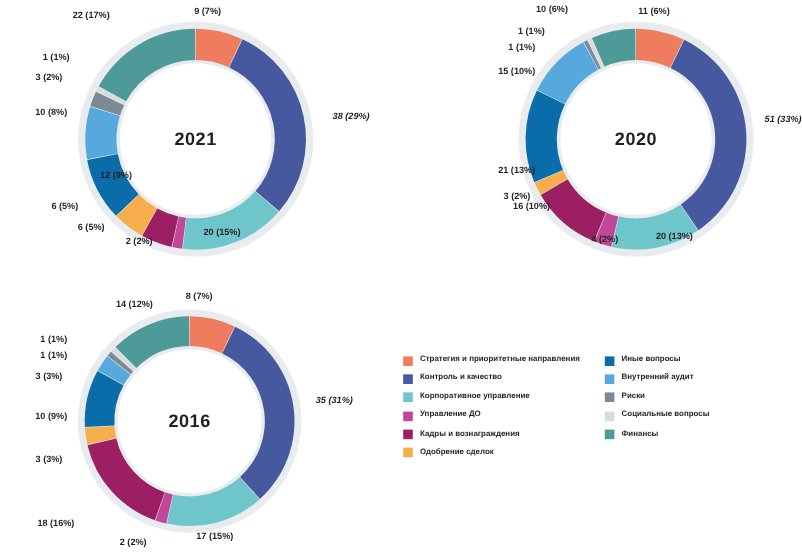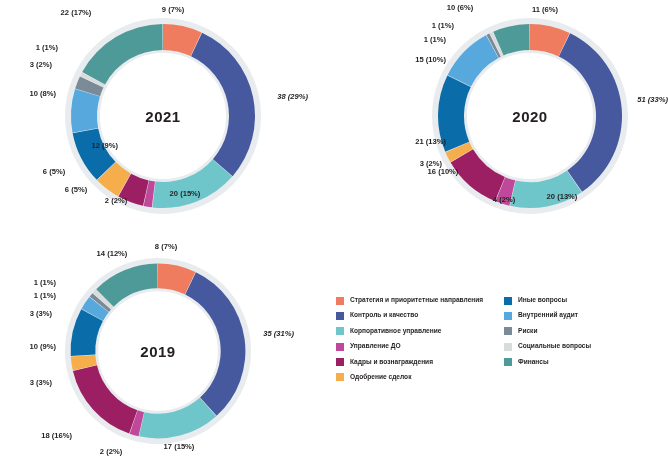--- a/index.html
+++ b/index.html
@@ -106,21 +106,21 @@
         </svg>
       <div class="center-year" style="top:92px; font-size:15px;">2021</div>
     </div>
 
     <div class="slice-label lbl-c" style="left:143px; top:6px; width:60px;">9 (7%)</div>
     <div class="slice-label lbl-l" style="left:238px; top:93px; width:70px;">38 (29%)</div>
     <div class="slice-label lbl-c" style="left:152px; top:190px; width:66px;">20 (15%)</div>
     <div class="slice-label lbl-c" style="left:90px; top:197px; width:52px;">2 (2%)</div>
     <div class="slice-label lbl-c" style="left:50px; top:186px; width:52px;">6 (5%)</div>
     <div class="slice-label lbl-c" style="left:28px; top:168px; width:52px;">6 (5%)</div>
-    <div class="slice-label lbl-r" style="left:12px; top:134px; width:58px;padding-left:48px;">12 (9%)</div>
+    <div class="slice-label lbl-r" style="left:4px; top:134px; width:58px;padding-left:48px;">12 (9%)</div>
     <div class="slice-label lbl-r" style="left:0px; top:82px; width:56px;">10 (8%)</div>
     <div class="slice-label lbl-r" style="left:0px; top:53px; width:52px;">3 (2%)</div>
     <div class="slice-label lbl-r" style="left:0px; top:36px; width:58px;">1 (1%)</div>
     <div class="slice-label lbl-c" style="left:46px; top:9px; width:60px;">22 (17%)</div>
   </div>
 
   <div class="chart-block" style="left:390px; top:0px; width:278px; height:232px;">
     <div class="donut-wrap" style="left:40px; top:16px; width:200px; height:200px;">
       <svg class="donut-svg" id="svg-2020" width="200" height="200" viewBox="0 0 200 200">
           <circle cx="100" cy="100" r="80.5" fill="none" stroke="#e9ecee" stroke-width="35"></circle>
@@ -161,28 +161,28 @@
           <path d="M 161.30388517158434 168.59907916925124 A 92 92 0 0 1 80.07635823430702 189.81674954479445 L 85.70695264635069 164.4337551082221 A 66 66 0 0 0 143.97887414483225 149.21238288228892 Z" fill="#6ec6cb"></path>
           <path d="M 79.52807407601908 189.69336792072778 A 92 92 0 0 1 70.14534860380697 187.02126056321976 L 78.58253269403542 162.42829562144027 A 66 66 0 0 0 85.31361835888325 164.34524220400036 Z" fill="#c0489a"></path>
           <path d="M 69.61432630012462 186.8372663883698 A 92 92 0 0 1 10.433360657813807 121.01944616175092 L 35.74567177625774 115.0791678986474 A 66 66 0 0 0 78.20158191095896 162.29629980035224 Z" fill="#9c1f63"></path>
           <path d="M 10.306632079272234 120.47192592398093 A 92 92 0 0 1 8.177958003951275 105.71949330586762 L 34.12766552457374 104.10311476290502 A 66 66 0 0 0 35.65475779599964 114.68638164111675 Z" fill="#f6ae4c"></path>
           <path d="M 8.144733018360881 105.1584811458217 A 92 92 0 0 1 19.209101119253475 55.99056171636601 L 42.04131167250792 68.42801166608866 A 66 66 0 0 0 34.10383020882411 103.7006495176547 Z" fill="#0a6ca8"></path>
           <path d="M 19.479445184394677 55.49786238631791 A 92 92 0 0 1 27.722449030088995 43.07939190598964 L 48.148713434629066 59.16565071516648 A 66 66 0 0 0 42.235254154022265 68.07455345105416 Z" fill="#57a8dd"></path>
           <path d="M 28.071503612941243 42.63893822899653 A 92 92 0 0 1 31.02771894066791 39.116303943728084 L 50.51988532700089 56.322565872674495 A 66 66 0 0 0 48.39912215711003 58.8496730773236 Z" fill="#7a8a96"></path>
           <path d="M 31.40092083074873 38.69611482841568 A 92 92 0 0 1 34.55000116474584 35.34477861405756 L 53.04673996601332 53.61690639704129 A 66 66 0 0 0 50.787617117711044 56.02112585516777 Z" fill="#d9dcdd"></path>
           <path d="M 34.946176130837614 34.94617613083763 A 92 92 0 0 1 99.43800747605752 8.001716513822757 L 99.59683145021518 34.001231412090235 A 66 66 0 0 0 53.330952441687856 53.33095244168787 Z" fill="#4e9a98"></path>
         </svg>
-      <div class="center-year" style="top:87px; font-size:15px;">2019</div>
+      <div class="center-year" style="top:87px; font-size:15px;">2016</div>
     </div>
 
     <div class="slice-label lbl-c" style="left:140px; top:3px; width:52px;">8 (7%)</div>
     <div class="slice-label lbl-l" style="left:228px; top:90px; width:66px;">35 (31%)</div>
     <div class="slice-label lbl-c" style="left:148px; top:203px; width:62px;">17 (15%)</div>
     <div class="slice-label lbl-c" style="left:85px; top:208px; width:52px;">2 (2%)</div>
-    <div class="slice-label lbl-r" style="left:0px; top:184px; width:62px;padding-left:10px;">18 (16%)</div>
+    <div class="slice-label lbl-r" style="left:0px; top:184px; width:62px;">18 (16%)</div>
     <div class="slice-label lbl-r" style="left:0px; top:131px; width:52px;">3 (3%)</div>
     <div class="slice-label lbl-r" style="left:0px; top:95px; width:56px;">10 (9%)</div>
     <div class="slice-label lbl-r" style="left:0px; top:62px; width:52px;">3 (3%)</div>
     <div class="slice-label lbl-r" style="left:0px; top:44px; width:56px;">1 (1%)</div>
     <div class="slice-label lbl-r" style="left:0px; top:31px; width:56px;">1 (1%)</div>
     <div class="slice-label lbl-c" style="left:82px; top:10px; width:60px;">14 (12%)</div>
   </div>
 
   <div class="legend">
     <div class="legend-col left">

